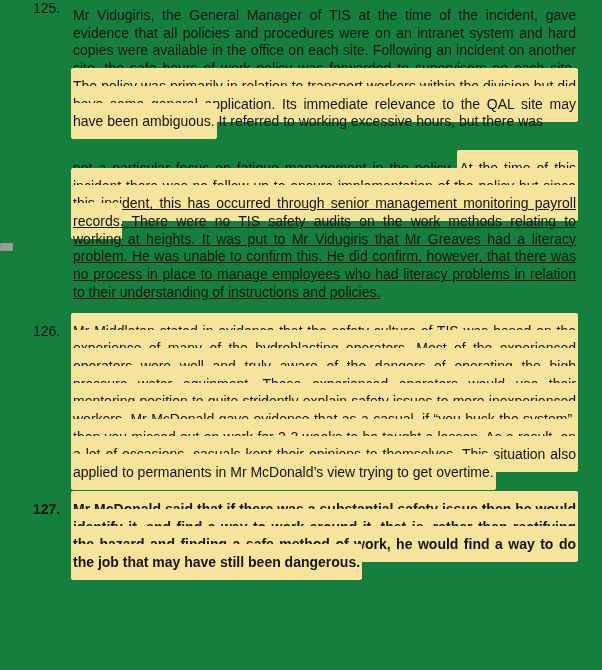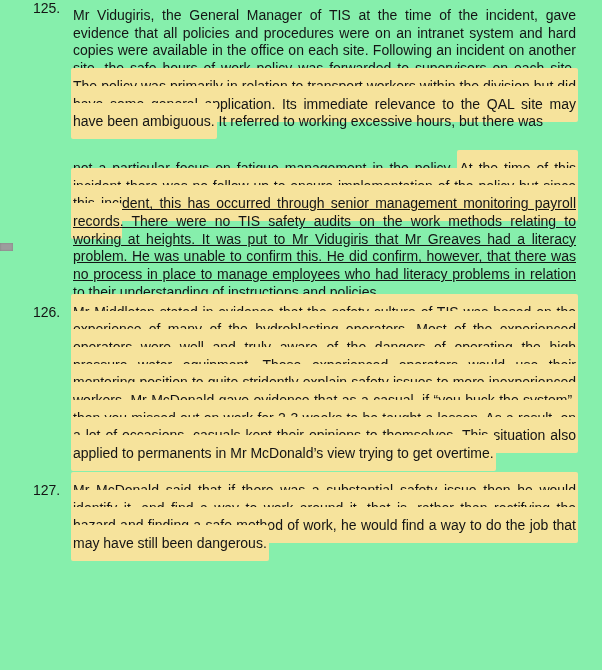--- a/index.html
+++ b/index.html
@@ -4,21 +4,21 @@
 <style>
   html, body {
     margin: 0;
     padding: 0;
     background: #ffffff;
   }
   .page {
     position: relative;
     width: 602px;
     height: 670px;
-    background: #86efac;
+    background: #15803d;
     overflow: hidden;
     font-family: "Liberation Sans", sans-serif;
     font-size: 14px;
     line-height: 17.7px;
     color: #141414;
   }
   .edge-mark {
     position: absolute;
     left: 0;
     top: 243px;
@@ -35,22 +35,22 @@
     left: 33px;
     top: 0;
   }
   .para .body {
     margin-left: 73px;
     margin-right: 26px;
     text-align: justify;
   }
   .para-0 { padding-top: 7px; }
   .para-1 { margin-top: 29px; text-decoration: underline; }
-  .para-2 { margin-top: 2px; }
-  .para-3 { margin-top: 19px; }
+  .para-2 { margin-top: 21px; }
+  .para-3 { margin-top: 19px; font-weight: bold; }
   .hl {
     background: #f6e39c;
     padding: 10px 2px;
     margin: -2px -2px;
     border-radius: 2px;
     box-decoration-break: clone;
     -webkit-box-decoration-break: clone;
   }
 </style>
 </head>

